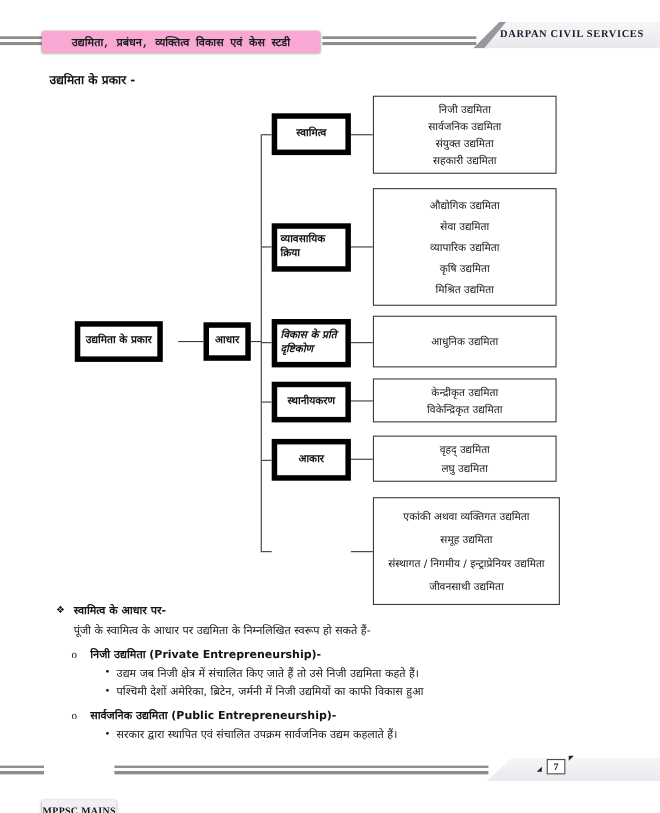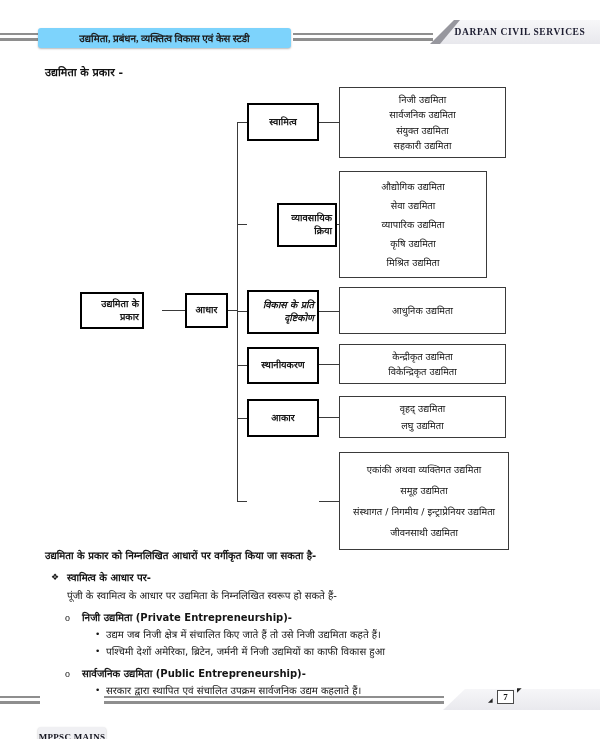--- a/index.html
+++ b/index.html
@@ -11,25 +11,25 @@
     color:#151515;
   }
   
   .rail {
     position:absolute; height:8px;
     background:linear-gradient(to bottom,#8e8e8e 0 2.5px,#fdfdfd 2.5px 5px,#8e8e8e 5px 8px);
   }
   
   .subject-pill {
     position:absolute; left:38px; top:28px; width:253px; height:20px;
-    background:#7dd3fc; border-radius:3px;
+    background:#f9a8d4; border-radius:3px;
     box-shadow:0 1px 2px rgba(0,0,0,.28);
     display:flex; align-items:center; justify-content:center;
     font-weight:bold; font-size:10px; color:#1c1c1c;
-    font-family:Liberation Serif, serif;
+    font-family:Liberation Mono, monospace;
   }
   .brand-accent {
     position:absolute; left:430px; top:20px; width:36px; height:24px;
     background:#97979e;
     clip-path:polygon(24px 0,36px 0,12px 100%,0 100%);
   }
   .brand-ribbon {
     position:absolute; left:440px; top:20px; width:160px; height:24px;
     background:linear-gradient(to bottom,#f7f7f9,#e8e8ed);
     clip-path:polygon(20px 0,100% 0,100% 100%,0 100%);
@@ -39,22 +39,22 @@
   
   .doc-title {
     position:absolute; left:45px; top:64px;
     font-weight:bold; font-size:11px; color:#111;
     font-family:"DejaVu Sans","Liberation Sans",sans-serif;
   }
   
   .chart { position:absolute; left:0; top:0; width:600px; height:560px;
     font-family:"DejaVu Sans","Liberation Sans",sans-serif; }
   .cbox {
-    position:absolute; border:2px solid #000000; background:#fff;
-    display:flex; align-items:center; justify-content:center; text-align:right;
+    position:absolute; border:5px solid #000000; background:#fff;
+    display:flex; align-items:center; justify-content:center; text-align:left;
     font-size:9.5px; line-height:1.35;
   }
   .cbox.bold { font-weight:bold; padding:2px 3px; }
   .ibox {
     position:absolute; border:1px solid #3a3a3a; background:#fff;
     display:flex; flex-direction:column; justify-content:space-evenly;
     text-align:center; font-size:9.5px; padding:2px 4px;
   }
   .hline { position:absolute; height:1px; background:#3a3a3a; }
   .vline { position:absolute; width:1px;  background:#3a3a3a; }
@@ -108,21 +108,21 @@
     <div class="brand-accent"></div>
     <div class="brand-ribbon">
       <span>DARPAN CIVIL SERVICES</span>
     </div>
   </div>
 
   <div class="doc-title">उद्यमिता के प्रकार -</div>
 
   <div class="chart">
 
-    <div class="cbox bold" style="left:80px;top:292px;width:64px;height:37px;">उद्यमिता के प्रकार</div>
+    <div class="cbox bold" style="left:68px;top:292px;width:80px;height:37px;">उद्यमिता के प्रकार</div>
     <div class="cbox bold" style="left:185px;top:293px;width:43px;height:35px;">आधार</div>
 
     <div class="hline" style="left:162px;top:310px;width:23px;"></div>
     <div class="hline" style="left:228px;top:310px;width:10px;"></div>
     <div class="vline" style="left:237px;top:122px;height:380px;"></div>
     <div class="hline" style="left:238px;top:122px;width:9px;"></div>
     <div class="hline" style="left:238px;top:224px;width:9px;"></div>
     <div class="hline" style="left:238px;top:311px;width:9px;"></div>
     <div class="hline" style="left:238px;top:365px;width:9px;"></div>
     <div class="hline" style="left:238px;top:418px;width:9px;"></div>
@@ -135,22 +135,22 @@
     <div class="hline" style="left:319px;top:501px;width:20px;"></div>
 
     <div class="cbox bold" style="left:247px;top:103px;width:72px;height:38px;">स्वामित्व</div>
     <div class="ibox" style="left:339px;top:87px;width:167px;height:71px;">
       <span>निजी उद्यमिता</span>
       <span>सार्वजनिक उद्यमिता</span>
       <span>संयुक्त उद्यमिता</span>
       <span>सहकारी उद्यमिता</span>
     </div>
 
-    <div class="cbox bold" style="left:247px;top:203px;width:60px;height:44px;margin-left:30px;">व्यावसायिक क्रिया</div>
-    <div class="ibox" style="left:339px;top:171px;width:148px;height:107px;">
+    <div class="cbox bold" style="left:247px;top:203px;width:72px;height:44px;">व्यावसायिक क्रिया</div>
+    <div class="ibox" style="left:339px;top:171px;width:167px;height:107px;">
       <span>औद्योगिक उद्यमिता</span>
       <span>सेवा उद्यमिता</span>
       <span>व्यापारिक उद्यमिता</span>
       <span>कृषि उद्यमिता</span>
       <span>मिश्रित उद्यमिता</span>
     </div>
 
     <div class="cbox bold" style="left:247px;top:290px;width:72px;height:44px;font-style:italic;">विकास के प्रति दृष्टिकोण</div>
     <div class="ibox" style="left:339px;top:287px;width:167px;height:47px;">
       <span>आधुनिक उद्यमिता</span>
@@ -170,21 +170,20 @@
 
     <div class="ibox" style="left:339px;top:452px;width:170px;height:98px;">
       <span>एकांकी अथवा व्यक्तिगत उद्यमिता</span>
       <span>समूह उद्यमिता</span>
       <span>संस्थागत / निगमीय / इन्ट्राप्रेनियर उद्यमिता</span>
       <span>जीवनसाथी उद्यमिता</span>
     </div>
   </div>
 
   <div class="content">
-    <div class="intro">उद्यमिता के प्रकार को निम्नलिखित आधारों पर वर्गीकृत किया जा सकता है-</div>
 
     <div class="sec-head">
       <span class="marker">❖</span>
       <span>स्वामित्व के आधार पर-</span>
     </div>
     <div class="sec-sub">पूंजी के स्वामित्व के आधार पर उद्यमिता के निम्नलिखित स्वरूप हो सकते हैं-</div>
 
     <div class="sub-head">
       <span class="marker">o</span>
       <span>निजी उद्यमिता (Private Entrepreneurship)-</span>

